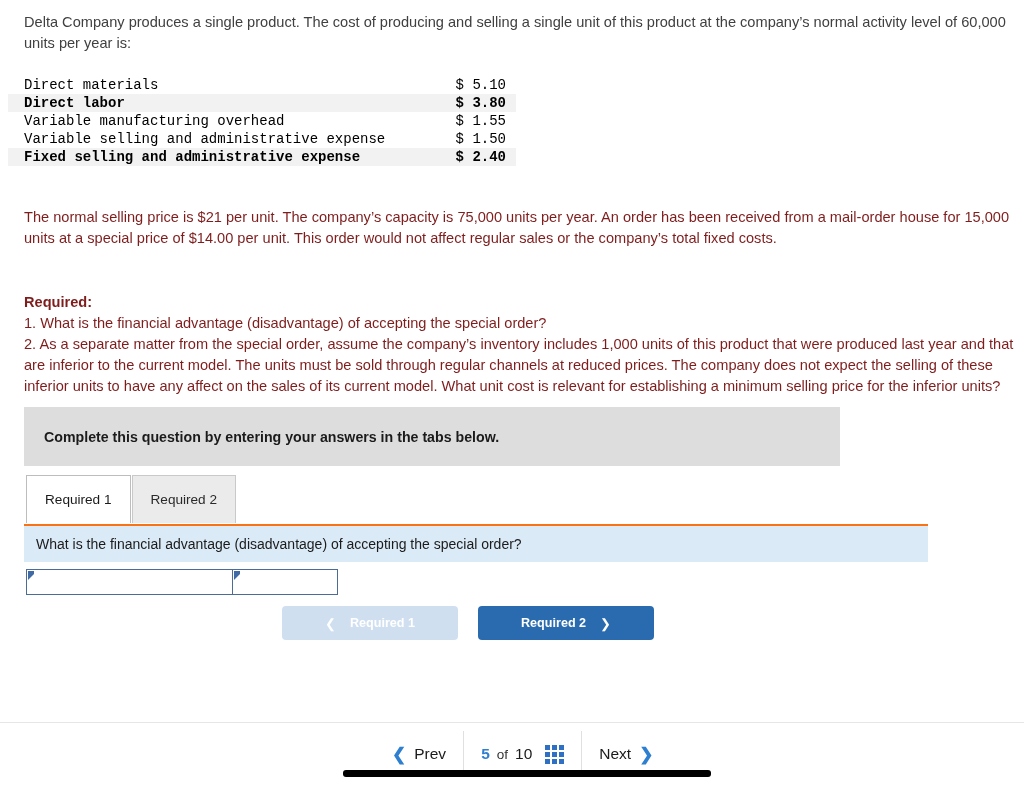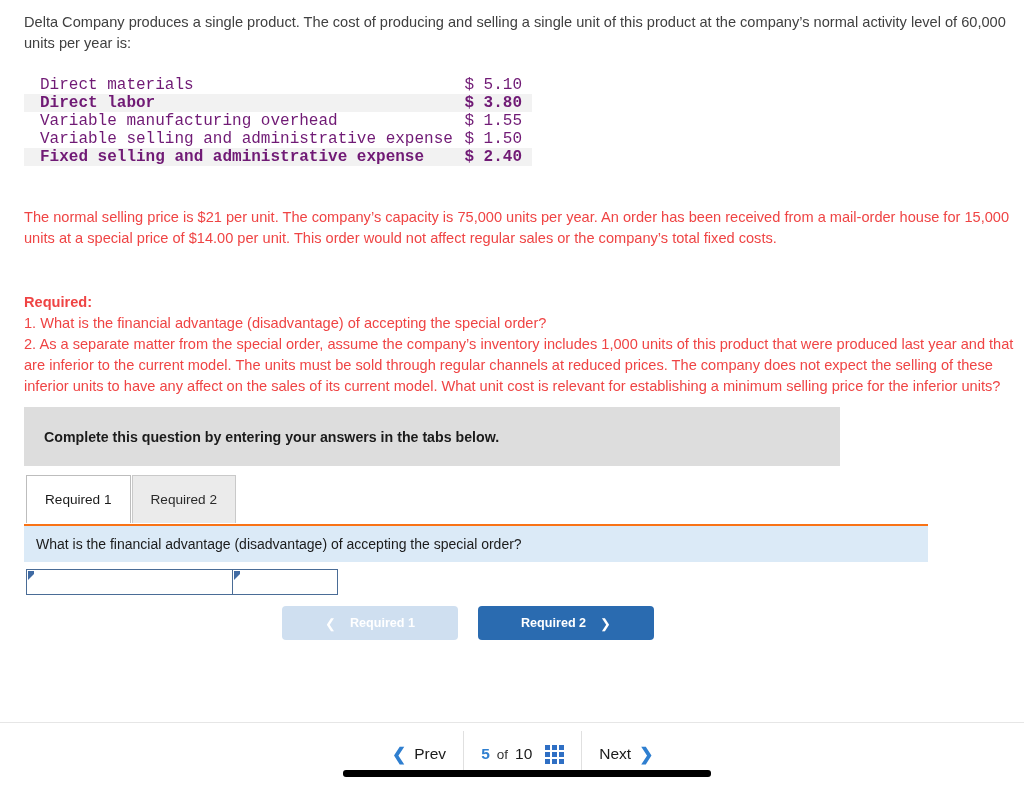--- a/index.html
+++ b/index.html
@@ -23,27 +23,27 @@
     top: 12px;
     width: 996px;
     font-size: 14.6px;
     line-height: 21px;
     color: #404040;
   }
 
   
   .cost-table {
     position: absolute;
-    left: 24px;
+    left: 8px;
     top: 76px;
     width: 508px;
     border-collapse: collapse;
     font-family: "Liberation Mono", monospace;
-    font-size: 16px;
-    color: #701a75;
+    font-size: 14px;
+    color: #000000;
   }
   .cost-table td {
     padding: 2px 0 2px 0;
     line-height: 14px;
     white-space: nowrap;
   }
   .cost-table tr.striped {
     background: #f2f2f2;
     font-weight: bold;
   }
@@ -55,21 +55,21 @@
     padding-right: 10px;
   }
 
   
   .para {
     position: absolute;
     left: 24px;
     width: 998px;
     font-size: 14.6px;
     line-height: 21px;
-    color: #ef4444;
+    color: #7f1d1d;
   }
   .para-sale { top: 207px; }
   .para-required { top: 265px; width: 996px; margin-top: 27px; }
   .req-head {
     font-weight: bold;
     display: block;
   }
 
   
   .instruction-banner {

